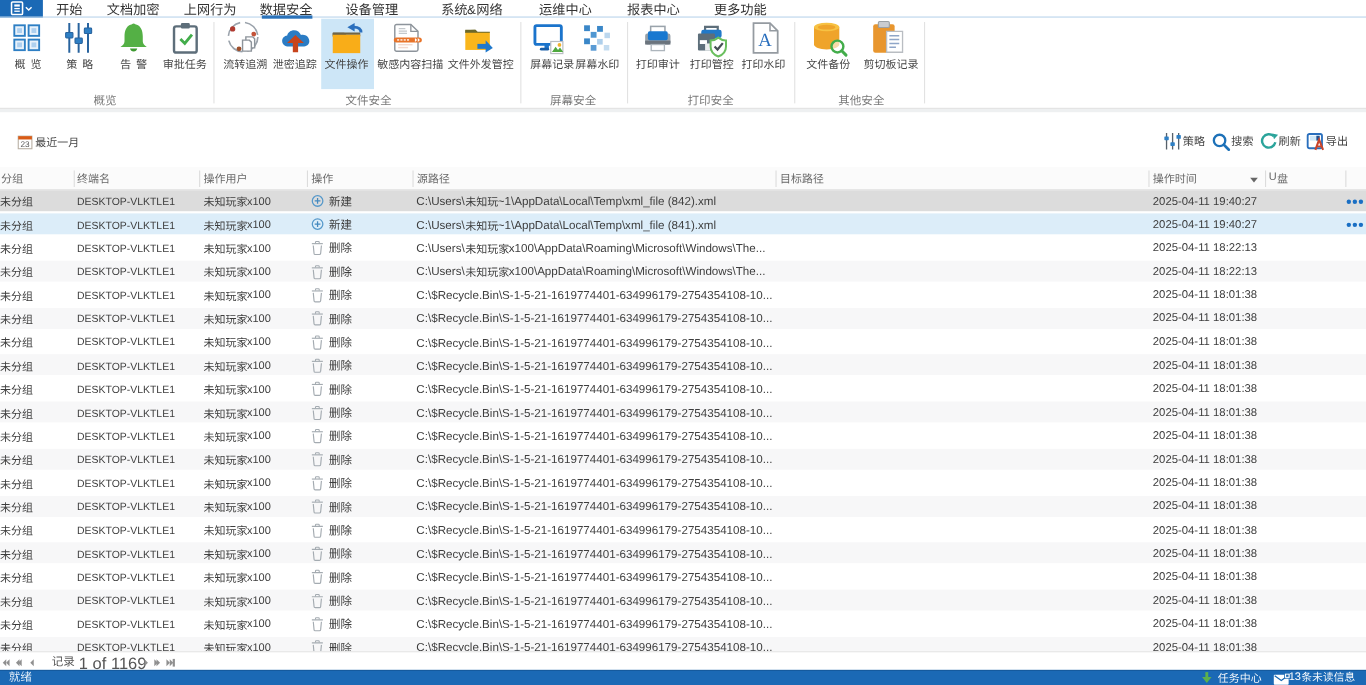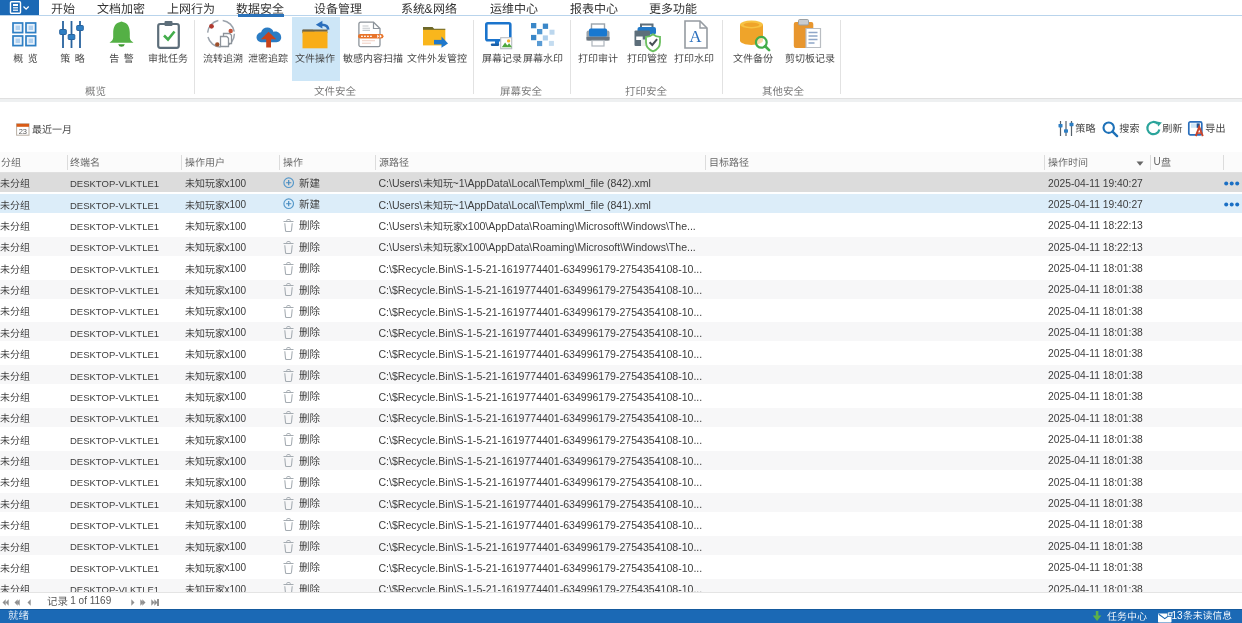--- a/index.html
+++ b/index.html
@@ -1319,21 +1319,21 @@
     </svg>
 <svg style="position:absolute;left:26.5px;top:599px" width="4" height="7" viewBox="0 0 4 7">
       <path d="M3.7 0.3L0.5 3.5l3.2 3.2z" fill="#909090"></path>
     </svg>
 <div class="t" style="left:46.5px;top:594.8px"><svg class="cj" style="width:21.0px;height:10px" viewBox="0 0 21 10">
         <g fill="#555" transform="translate(0,10) scale(0.0105)">
           <use href="#u8BB0" x="0"></use>
           <use href="#u5F55" x="1000"></use>
         </g>
       </svg></div>
-    <div class="t" style="left:67.5px;top:596.4px;font-size:10px;color:#555">&nbsp;1&nbsp;of&nbsp;1169</div>
+    <div class="t" style="left:67.5px;top:596.4px;font-size:15px;color:#555">&nbsp;1&nbsp;of&nbsp;1169</div>
 <svg style="position:absolute;left:131px;top:599px" width="4" height="7" viewBox="0 0 4 7">
       <path d="M0.3 0.3l3.2 3.2-3.2 3.2z" fill="#909090"></path>
     </svg>
 <svg style="position:absolute;left:139.8px;top:599px" width="4" height="7" viewBox="0 0 4 7">
       <path d="M0.3 0.3l3.2 3.2-3.2 3.2z" fill="#909090"></path>
     </svg>
 <svg style="position:absolute;left:142.4px;top:599px" width="4" height="7" viewBox="0 0 4 7">
       <path d="M0.3 0.3l3.2 3.2-3.2 3.2z" fill="#909090"></path>
     </svg>
 <svg style="position:absolute;left:151.3px;top:599px" width="4" height="7" viewBox="0 0 4 7">

